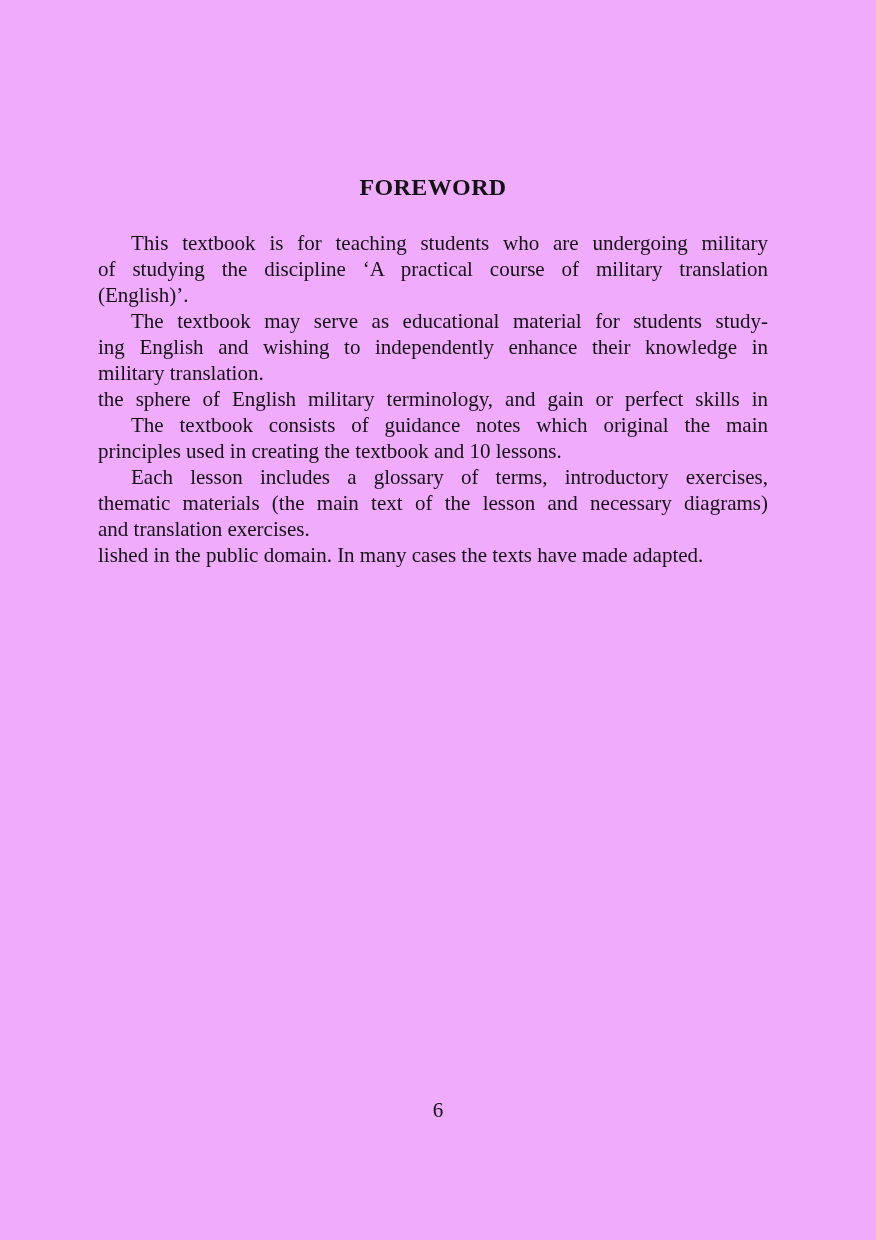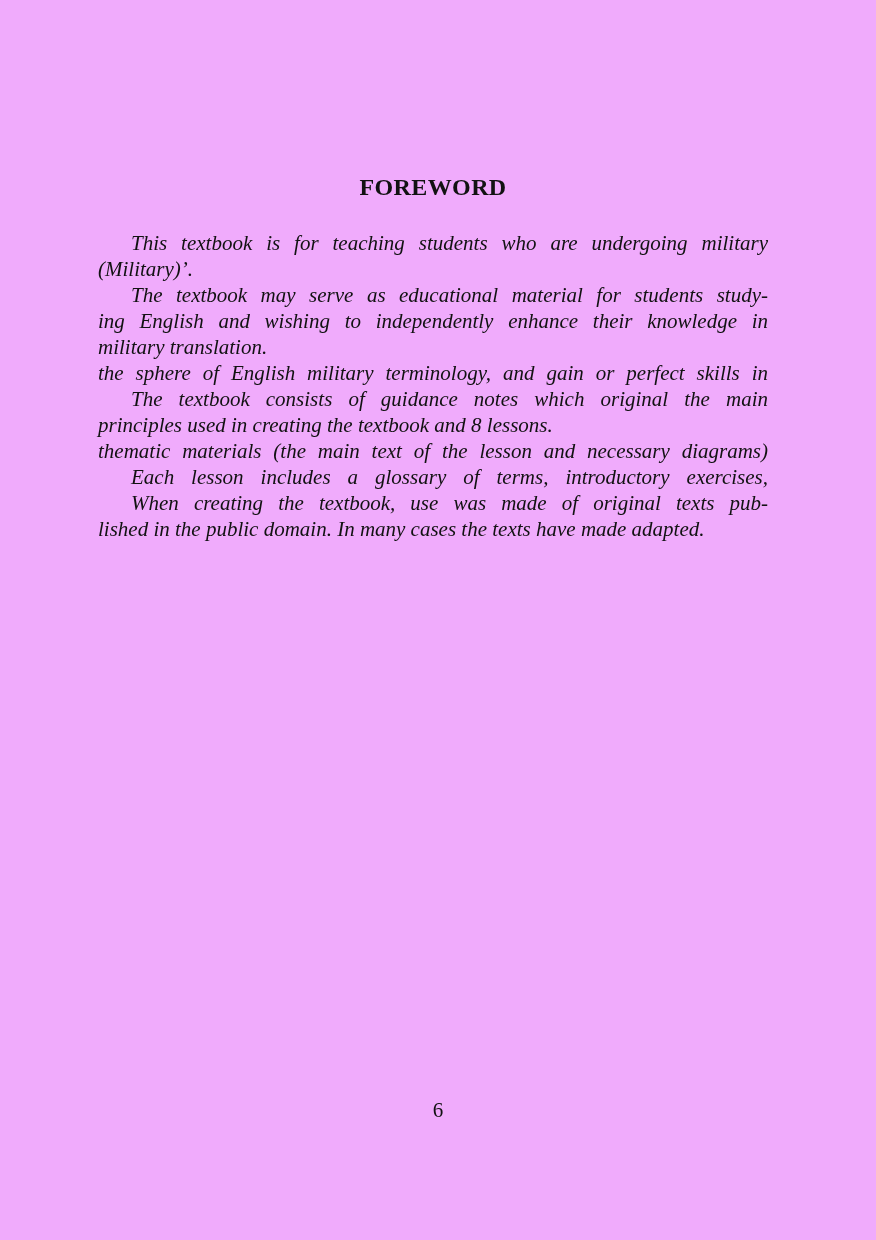--- a/index.html
+++ b/index.html
@@ -33,21 +33,20 @@
   .para {
     margin: 0;
     font-size: 21px;
     line-height: 26px;
   }
   .line {
     text-align: justify;
     text-align-last: justify;
     -moz-text-align-last: justify;
     white-space: normal;
-    font-style: italic;
   }
   .line.last {
     text-align-last: left;
     -moz-text-align-last: left;
   }
   .line.first {
     text-indent: 33px;
   }
   .page-number {
     position: absolute;
@@ -62,41 +61,42 @@
 </head>
 <body>
 
 <div class="page">
   <div class="doc">
 
     <h1 class="heading">FOREWORD</h1>
 
     <p class="para">
       <span class="line first" style="display:block">This textbook is for teaching students who are undergoing military</span>
-      <span class="line last" style="display:block">(Military)’.</span>
+      <span class="line" style="display:block">of studying the discipline ‘A practical course of military translation</span>
+      <span class="line last" style="display:block">(English)’.</span>
     </p>
 
     <p class="para">
       <span class="line first" style="display:block">The textbook may serve as educational material for students study-</span>
       <span class="line" style="display:block">ing English and wishing to independently enhance their knowledge in</span>
       <span class="line last" style="display:block">military translation.</span>
       <span class="line" style="display:block">the sphere of English military terminology, and gain or perfect skills in</span>
     </p>
 
     <p class="para">
       <span class="line first" style="display:block">The textbook consists of guidance notes which original the main</span>
-      <span class="line last" style="display:block">principles used in creating the textbook and 8 lessons.</span>
+      <span class="line last" style="display:block">principles used in creating the textbook and 10 lessons.</span>
     </p>
 
     <p class="para">
+      <span class="line first" style="display:block">Each lesson includes a glossary of terms, introductory exercises,</span>
       <span class="line" style="display:block">thematic materials (the main text of the lesson and necessary diagrams)</span>
-      <span class="line first" style="display:block">Each lesson includes a glossary of terms, introductory exercises,</span>
+      <span class="line last" style="display:block">and translation exercises.</span>
     </p>
 
     <p class="para">
-      <span class="line first" style="display:block">When creating the textbook, use was made of original texts pub-</span>
       <span class="line last" style="display:block">lished in the public domain. In many cases the texts have made adapted.</span>
     </p>
 
   </div>
 
   <div class="page-number">6</div>
 </div>
 
 </body></html>

